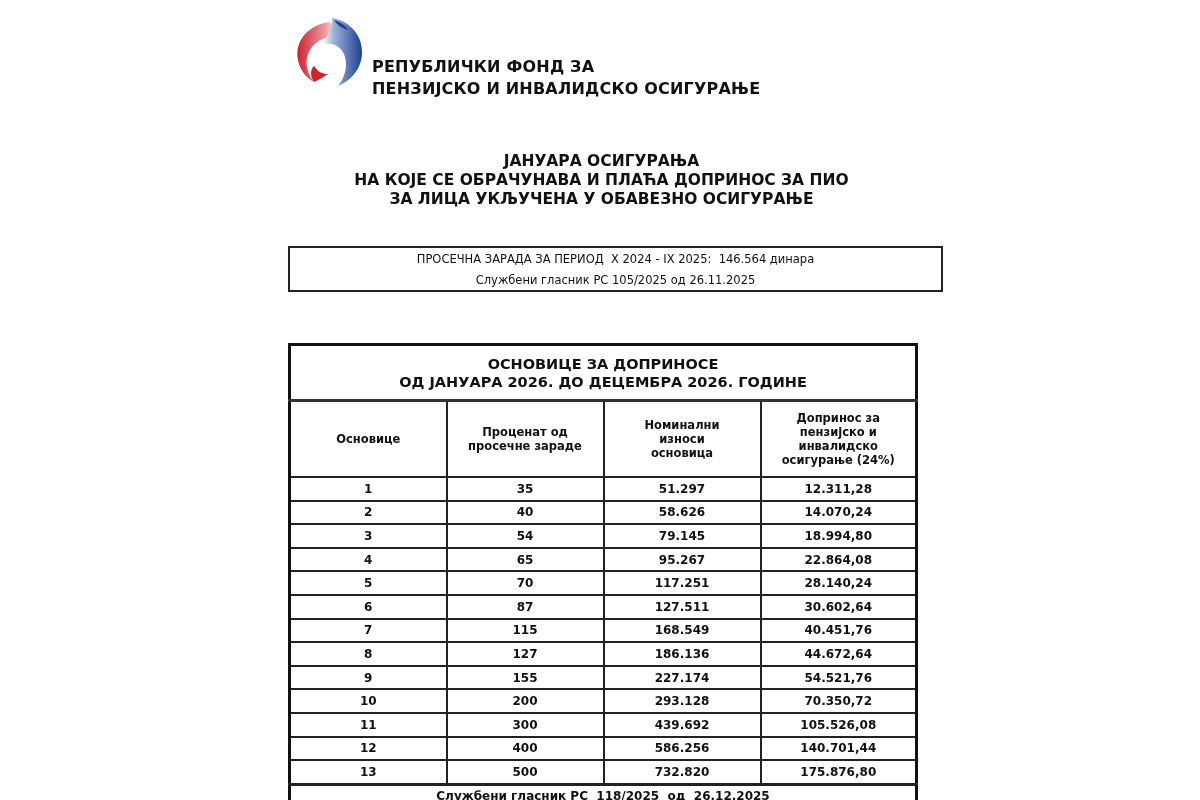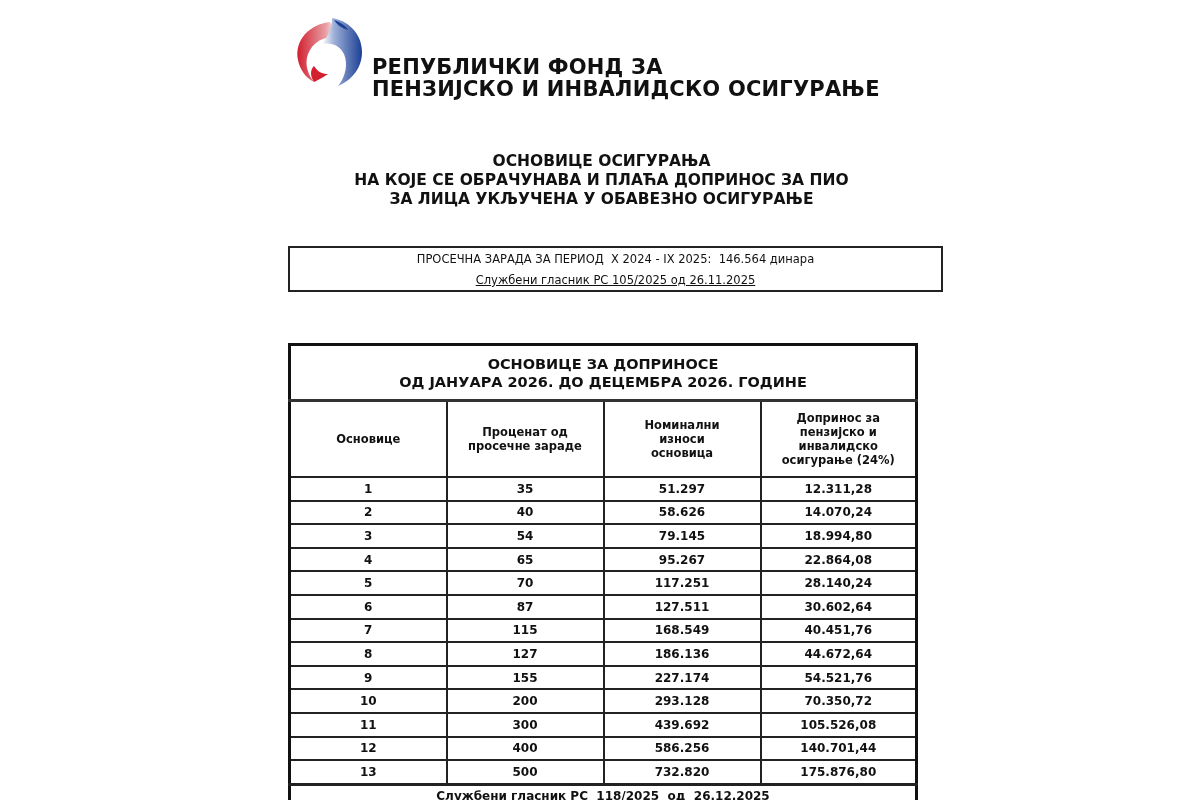--- a/index.html
+++ b/index.html
@@ -1,28 +1,28 @@
 <!DOCTYPE html>
 <html><head>
 <meta charset="utf-8">
 <style>
   html, body { margin: 0; padding: 0; background: #ffffff; }
   body { width: 1200px; height: 800px; position: relative; overflow: hidden;
          font-family: "DejaVu Sans", sans-serif; color: #111; }
   .logo { position: absolute; left: 292px; top: 16px; width: 76px; height: 76px; }
-  .org { position: absolute; left: 372px; top: 56px; font-weight: bold; font-size: 21px;
+  .org { position: absolute; left: 372px; top: 56px; font-weight: bold; font-size: 16px;
          line-height: 22px; letter-spacing: 0.2px; color: #111; }
   .org div { white-space: nowrap; }
   .main-title { position: absolute; left: 288px; width: 627px; top: 152px; text-align: center;
                 font-weight: bold; font-size: 15.5px; line-height: 19px; }
   .main-title div { white-space: nowrap; }
   .info-box { position: absolute; left: 288px; top: 246px; width: 623px; height: 42px;
               border: 2px solid #222; text-align: center; font-size: 11.5px; padding-left: 28px; }
   .info-box .l1 { position: absolute; left: 0; right: 0; top: 4px; }
-  .info-box .l2 { position: absolute; left: 0; right: 0; top: 25px; text-decoration: underline; }
+  .info-box .l2 { position: absolute; left: 0; right: 0; top: 25px; }
   .tbl { position: absolute; left: 288px; top: 343px; width: 627px; height: 450px; }
   table { border-collapse: collapse; width: 627px; table-layout: fixed;
           border: 3px solid #111; }
   td, th { border: 2px solid #222; text-align: center; padding: 0; font-weight: bold; }
   .t-title { height: 53px; font-size: 14.5px; line-height: 18px; border-bottom: 3px solid #333; }
   .t-head th { height: 58px; font-size: 11.5px; line-height: 14px; }
   .t-row td { height: 21.6px; font-size: 12px; }
   .t-foot td { height: 21px; font-size: 12px; border-top: 3px solid #222; }
   .gap { white-space: pre; }
 </style>
@@ -47,21 +47,21 @@
   <path d="M40 2 C54 4 70 16 70 36 C70 52 60 64 46 70 C54 60 56 48 52 38 C48 30 40 26 30 28 C36 20 40 12 40 2 Z" fill="url(#gb)"></path>
   <path d="M42 4 C48 6 54 10 56 14 C50 12 46 10 42 4 Z" fill="#1b3f94"></path>
 </svg>
 
 <div class="org">
   <div>РЕПУБЛИЧКИ ФОНД ЗА</div>
   <div>ПЕНЗИЈСКО И ИНВАЛИДСКО ОСИГУРАЊЕ</div>
 </div>
 
 <div class="main-title">
-  <div>ОСНОВИЦЕ ОСИГУРАЊА</div>
+  <div>ЈАНУАРА ОСИГУРАЊА</div>
   <div>НА КОЈЕ СЕ ОБРАЧУНАВА И ПЛАЋА ДОПРИНОС ЗА ПИО</div>
   <div>ЗА ЛИЦА УКЉУЧЕНА У ОБАВЕЗНО ОСИГУРАЊЕ</div>
 </div>
 
 <div class="info-box">
   <div class="l1 gap">ПРОСЕЧНА ЗАРАДА ЗА ПЕРИОД  X 2024 - IX 2025:  146.564 динара</div>
   <div class="l2">Службени гласник РС 105/2025 од 26.11.2025</div>
 </div>
 
 <div class="tbl">

